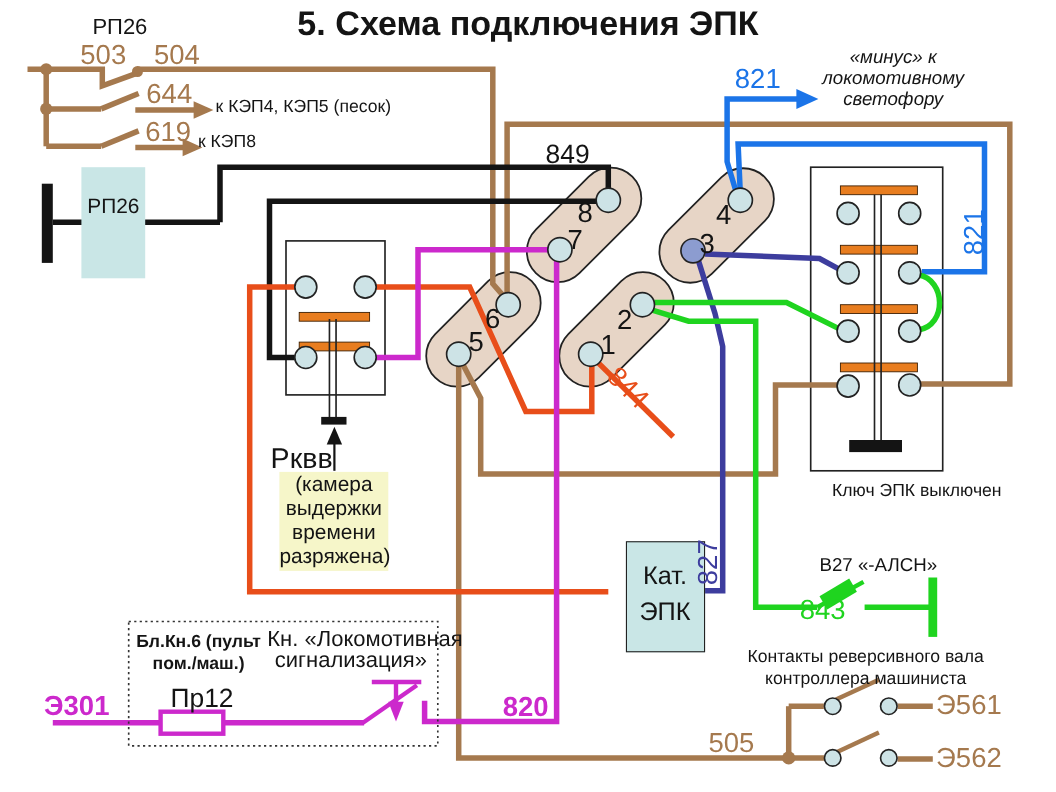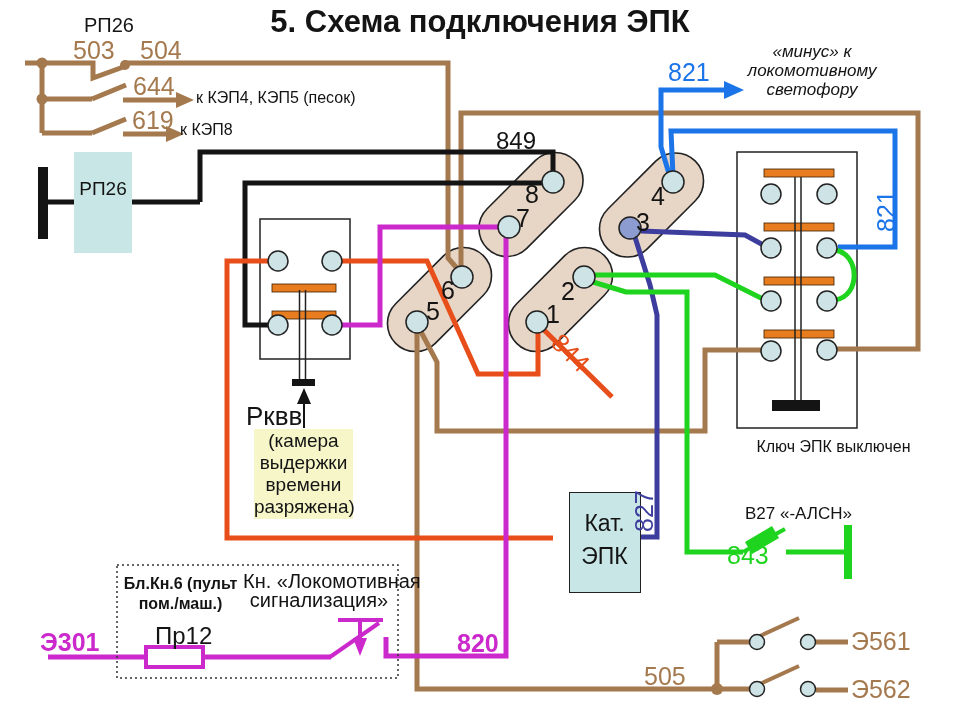--- a/index.html
+++ b/index.html
@@ -205,20 +205,24 @@
   <span>локомотивному</span><br>
   <span>светофору</span>
 </div>
 <div class="lbl big cblue rot-ccw" style="left:872px;top:232px;">821</div>
 <div class="lbl big cnavy rot-ccw" style="left:630px;top:532px;">827</div>
 <div class="lbl big corange" style="left:566px;top:328px;transform:rotate(45deg);transform-origin:0 0;">844</div>
 
 <div class="lbl" style="left:716px;top:438px;width:235px;text-align:center;font-size:16px;">Ключ ЭПК выключен</div>
 <div class="lbl big cgreen" style="left:689px;top:541px;margin-left:38px;">843</div>
 <div class="lbl" style="left:745px;top:504px;font-size:17px;">В27 «-АЛСН»</div>
+<div class="lbl" style="left:672px;top:588px;width:230px;text-align:center;font-size:16px;line-height:20px;">
+  <span>Контакты реверсивного вала</span><br>
+  <span>контроллера машиниста</span>
+</div>
 <div class="lbl big cbrown" style="left:851px;top:627px;">Э561</div>
 <div class="lbl big cbrown" style="left:851px;top:675px;">Э562</div>
 <div class="lbl big cbrown" style="left:644px;top:662px;">505</div>
 <div class="lbl big cmag" style="left:457px;top:629px;">820</div>
 <div class="lbl big cmag" style="left:40px;top:628px;">Э301</div>
 <div class="lbl" style="left:155px;top:622px;font-size:24px;">Пр12</div>
 <div class="lbl" style="left:118px;top:574px;width:125px;text-align:center;font-size:16px;font-weight:bold;line-height:20px;">
   <span>Бл.Кн.6 (пульт</span><br>
   <span>пом./маш.)</span>
 </div>

